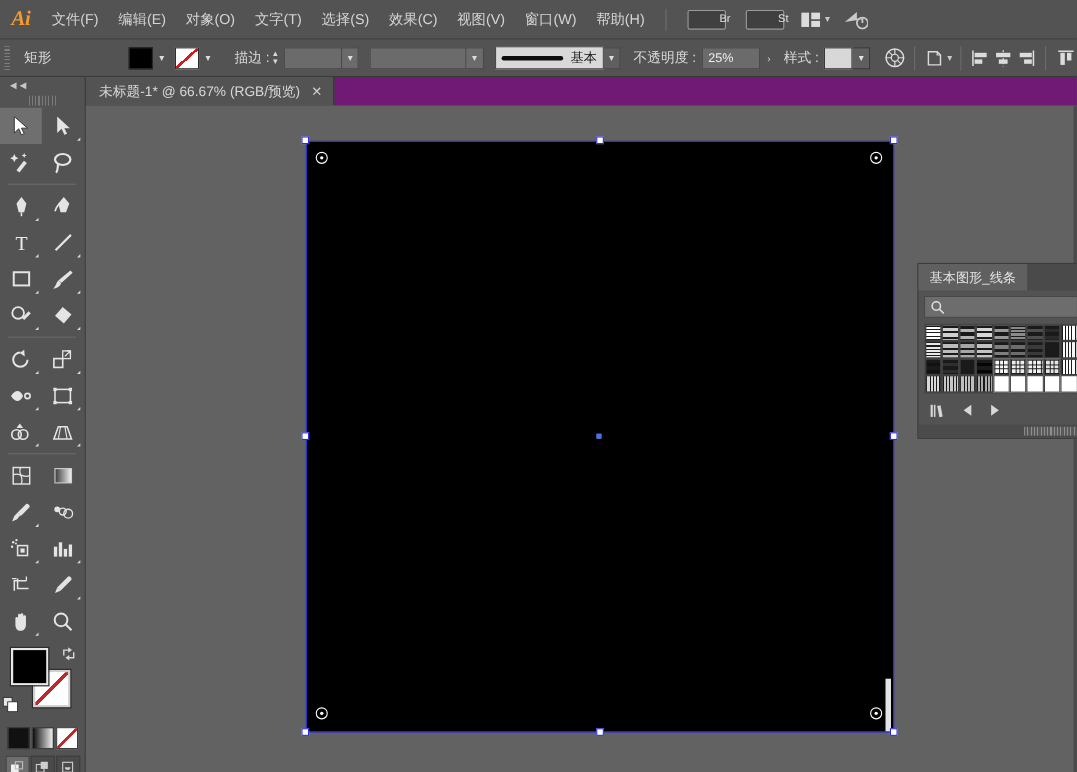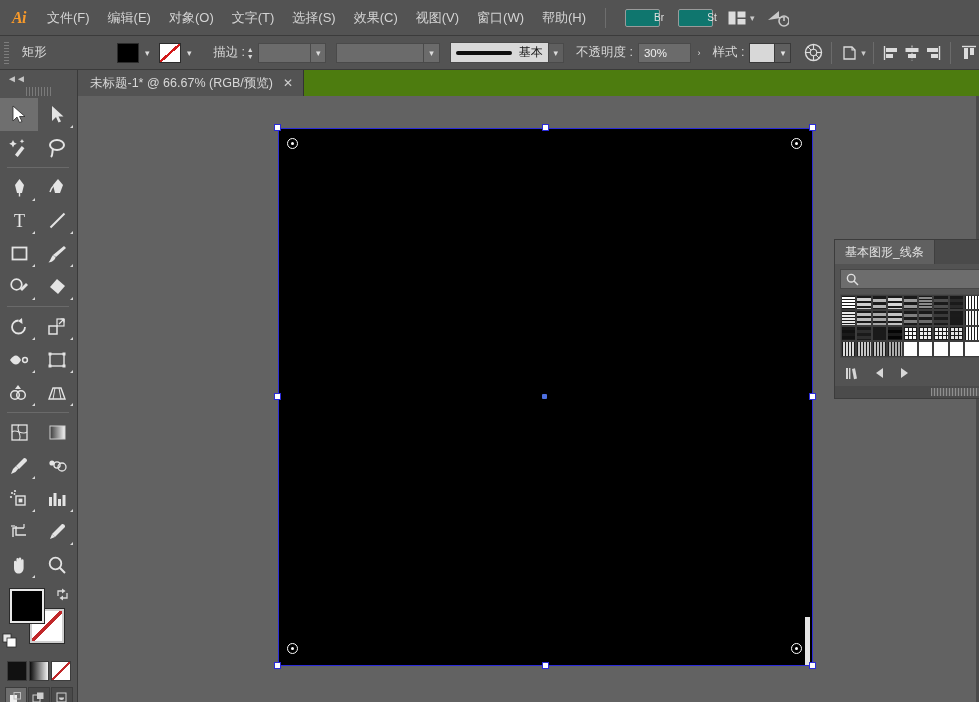--- a/index.html
+++ b/index.html
@@ -14,32 +14,32 @@
 
   
   .menubar {
     position: absolute; left: 0; top: 0; width: 979px; height: 36px;
     background: #535353;
     display: flex; align-items: center;
     border-bottom: 1px solid #3b3b3b;
   }
   .ai-logo {
     width: 38px; height: 36px; display: flex; align-items: center;
-    justify-content: center; color: #f89a2a; font-size: 16px;
+    justify-content: center; color: #f89a2a; font-size: 19px;
     font-weight: bold; font-style: italic; letter-spacing: -0.5px;
     font-family: "Liberation Serif", serif;
   }
   .menu-item {
     color: #d4d4d4; font-size: 13px; padding: 4px 9px;
     white-space: nowrap; cursor: default;
   }
   .mb-sep { width: 1px; height: 20px; background: #6e6e6e; margin: 0 10px; }
   .app-badge {
     width: 22px; height: 18px; border: 1px solid #9a9a9a; border-radius: 2px;
-    background: #0f766e; color: #e0e0e0; font-size: 10px;
+    background: #404040; color: #e0e0e0; font-size: 10px;
     display: flex; align-items: center; justify-content: center;
     margin: 0 9px;
     padding-left: 33px;
   }
   .arrange-icon { margin-left: 6px; display: flex; align-items: center; gap: 4px; }
   .arrange-glyph { display: block; }
   .chev { color: #c9c9c9; font-size: 9px; }
   .cc-icon { margin-left: 12px; }
 
   
@@ -105,21 +105,21 @@
   }
   .underlink { text-decoration-style: dotted; }
   .icon-btn {
     width: 22px; height: 22px; display: flex; align-items: center;
     justify-content: center;
   }
 
   
   .tabbar {
     position: absolute; left: 78px; top: 70px; width: 901px; height: 26px;
-    background: #4d7c0f; display: flex; align-items: flex-end;
+    background: #701a75; display: flex; align-items: flex-end;
   }
   .doc-tab {
     height: 26px; background: #535353; display: flex; align-items: center;
     padding: 0 10px 0 12px; gap: 10px; border-right: 1px solid #333;
   }
   .doc-tab-title { color: #d8d8d8; font-size: 12.5px; white-space: nowrap; }
   .doc-tab-close { color: #cfcfcf; font-size: 12px; line-height: 1; }
 
   
   .toolbar {
@@ -319,21 +319,21 @@
     <div class="field" style="width:92px;margin-left:10px;"></div>
     <div class="field-drop">▾</div>
 
     <div class="brush-preview" style="margin-left:10px;justify-content:space-between;">
       <span class="brush-line"></span>
       <span class="brush-name">基本</span>
     </div>
     <div class="field-drop" style="background:#5f5f5f;">▾</div>
 
     <div class="cb-label underlink" style="margin-left:12px;">不透明度 :</div>
-    <div class="opacity-field" style="margin-left:5px;">30%</div>
+    <div class="opacity-field" style="margin-left:5px;">25%</div>
     <div class="mini-drop">›</div>
 
     <div class="cb-label" style="margin-left:6px;">样式 :</div>
     <div style="display:flex;margin-left:5px;">
       <div class="style-swatch"></div>
       <div class="style-drop">▾</div>
     </div>
 
     <div class="icon-btn" style="margin-left:12px;">
       <svg width="19" height="19" viewBox="0 0 19 19">

